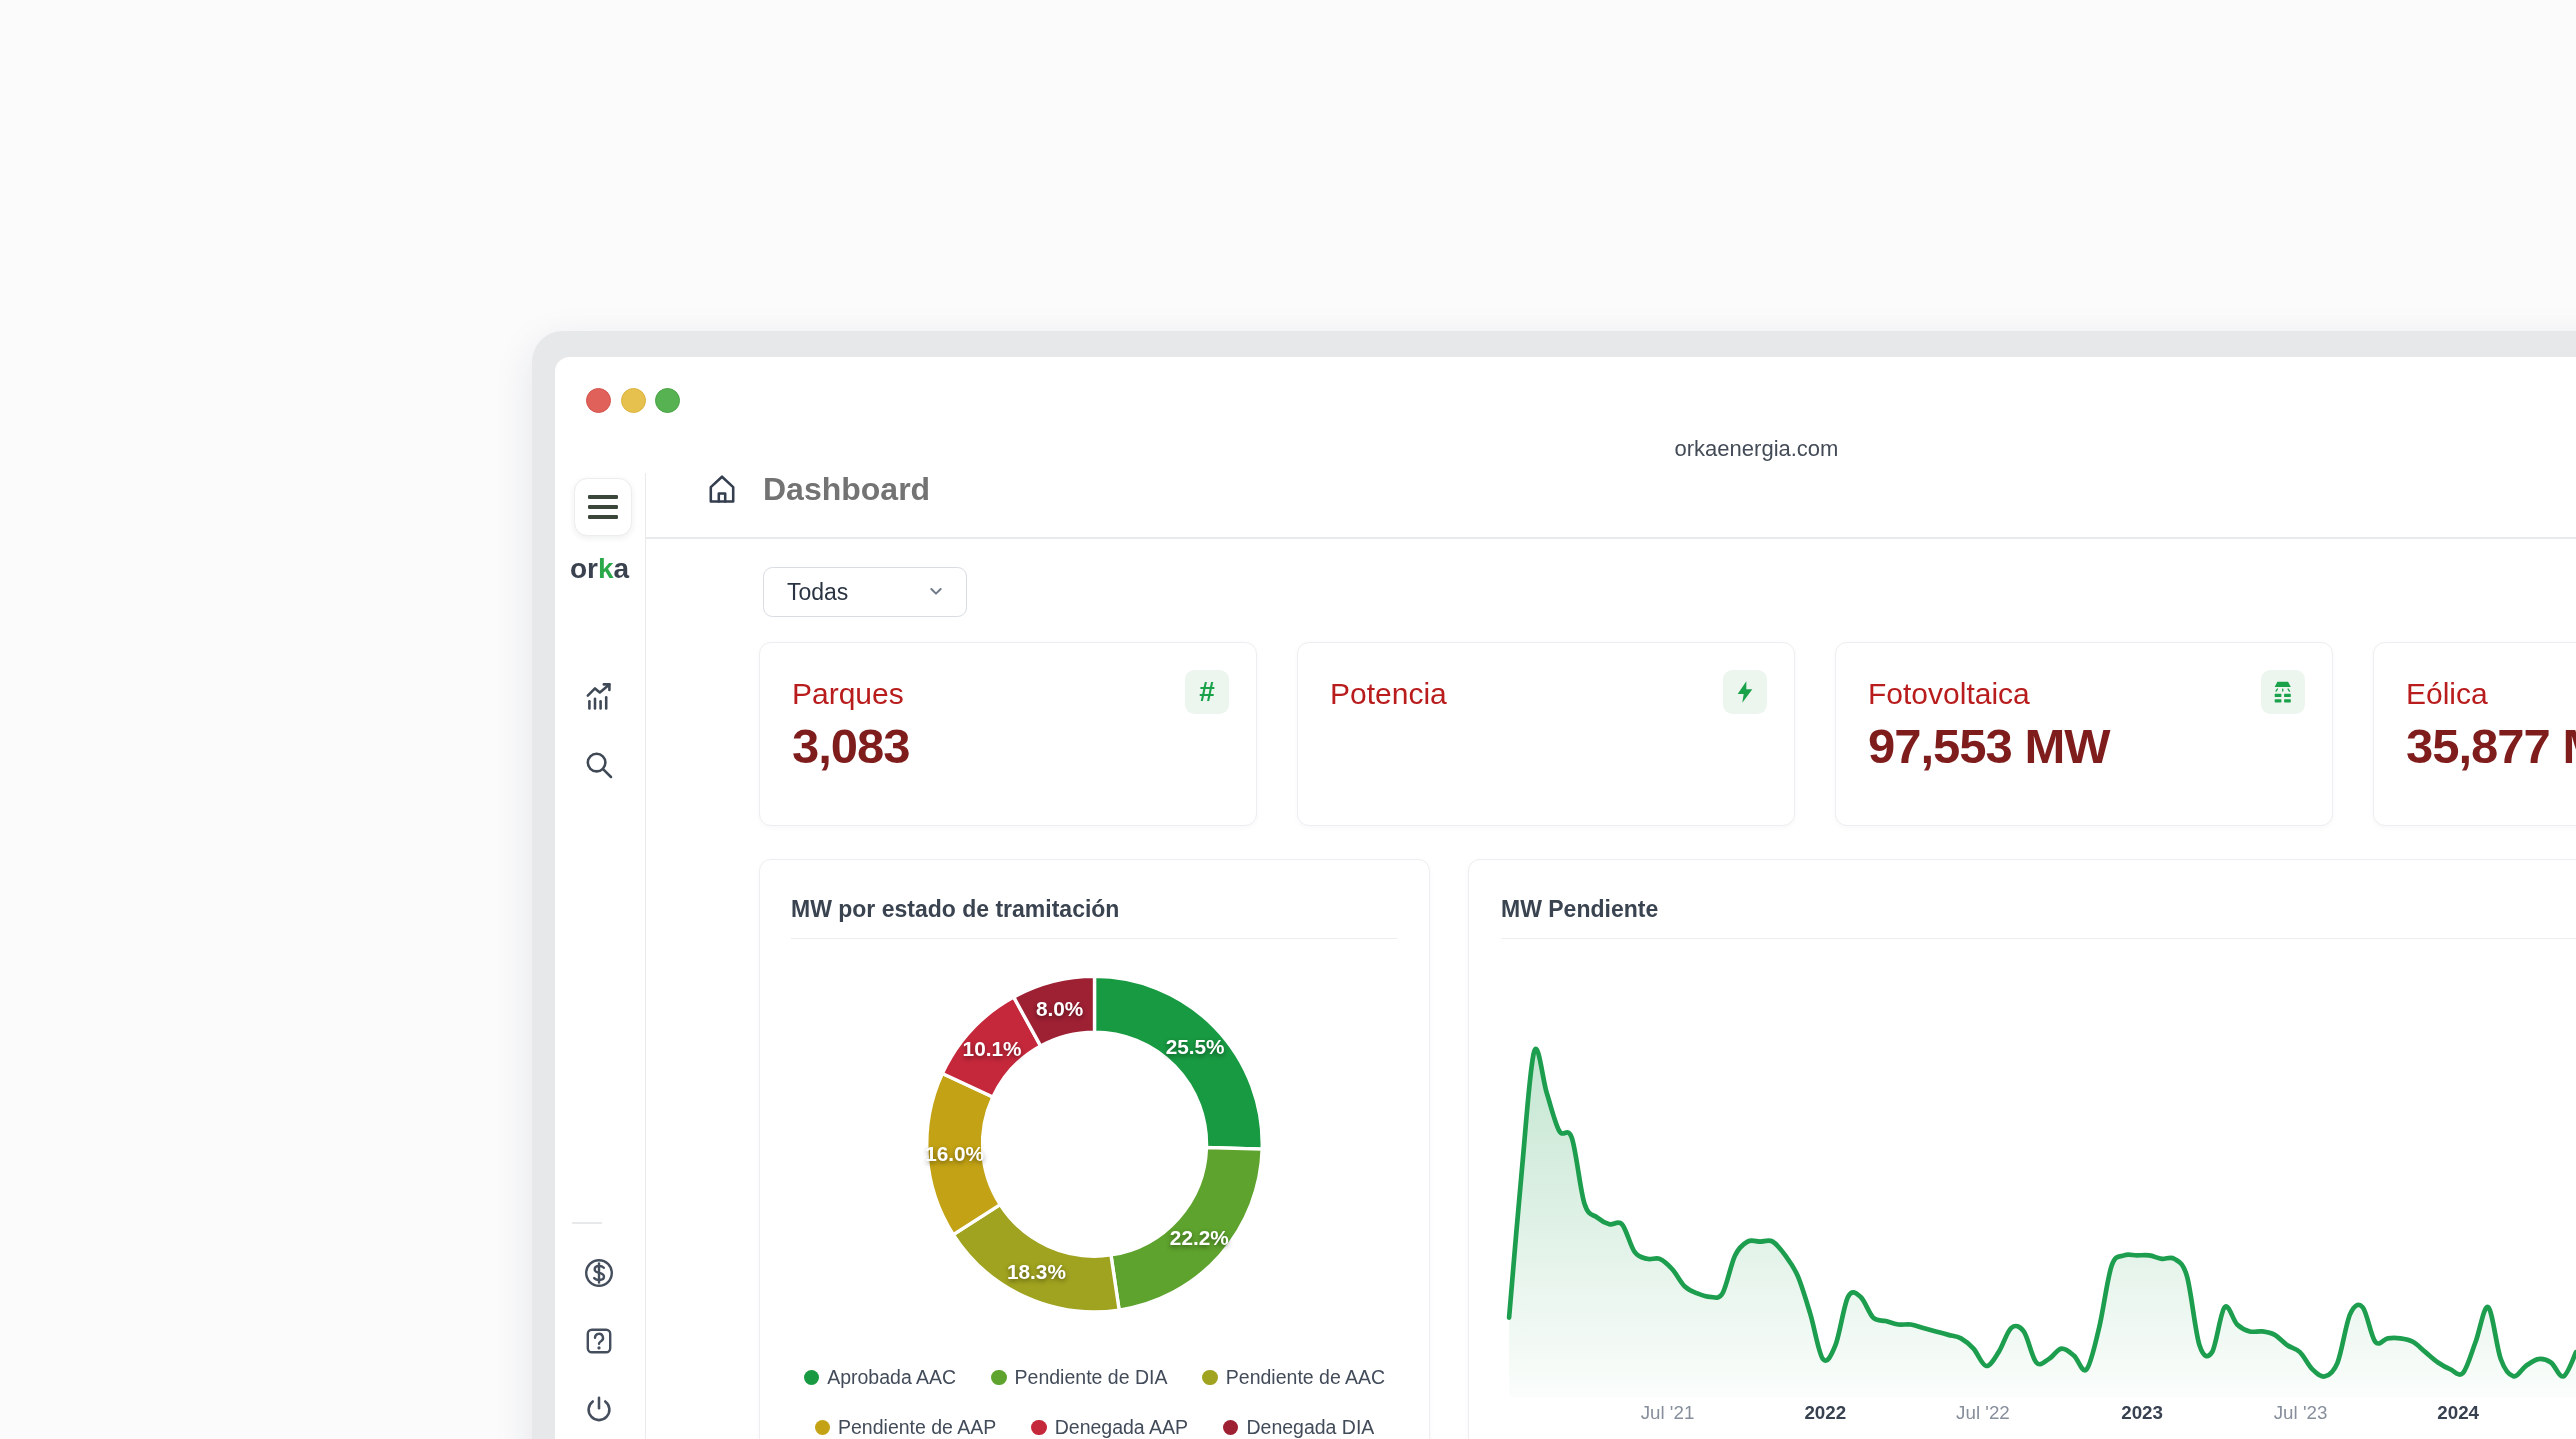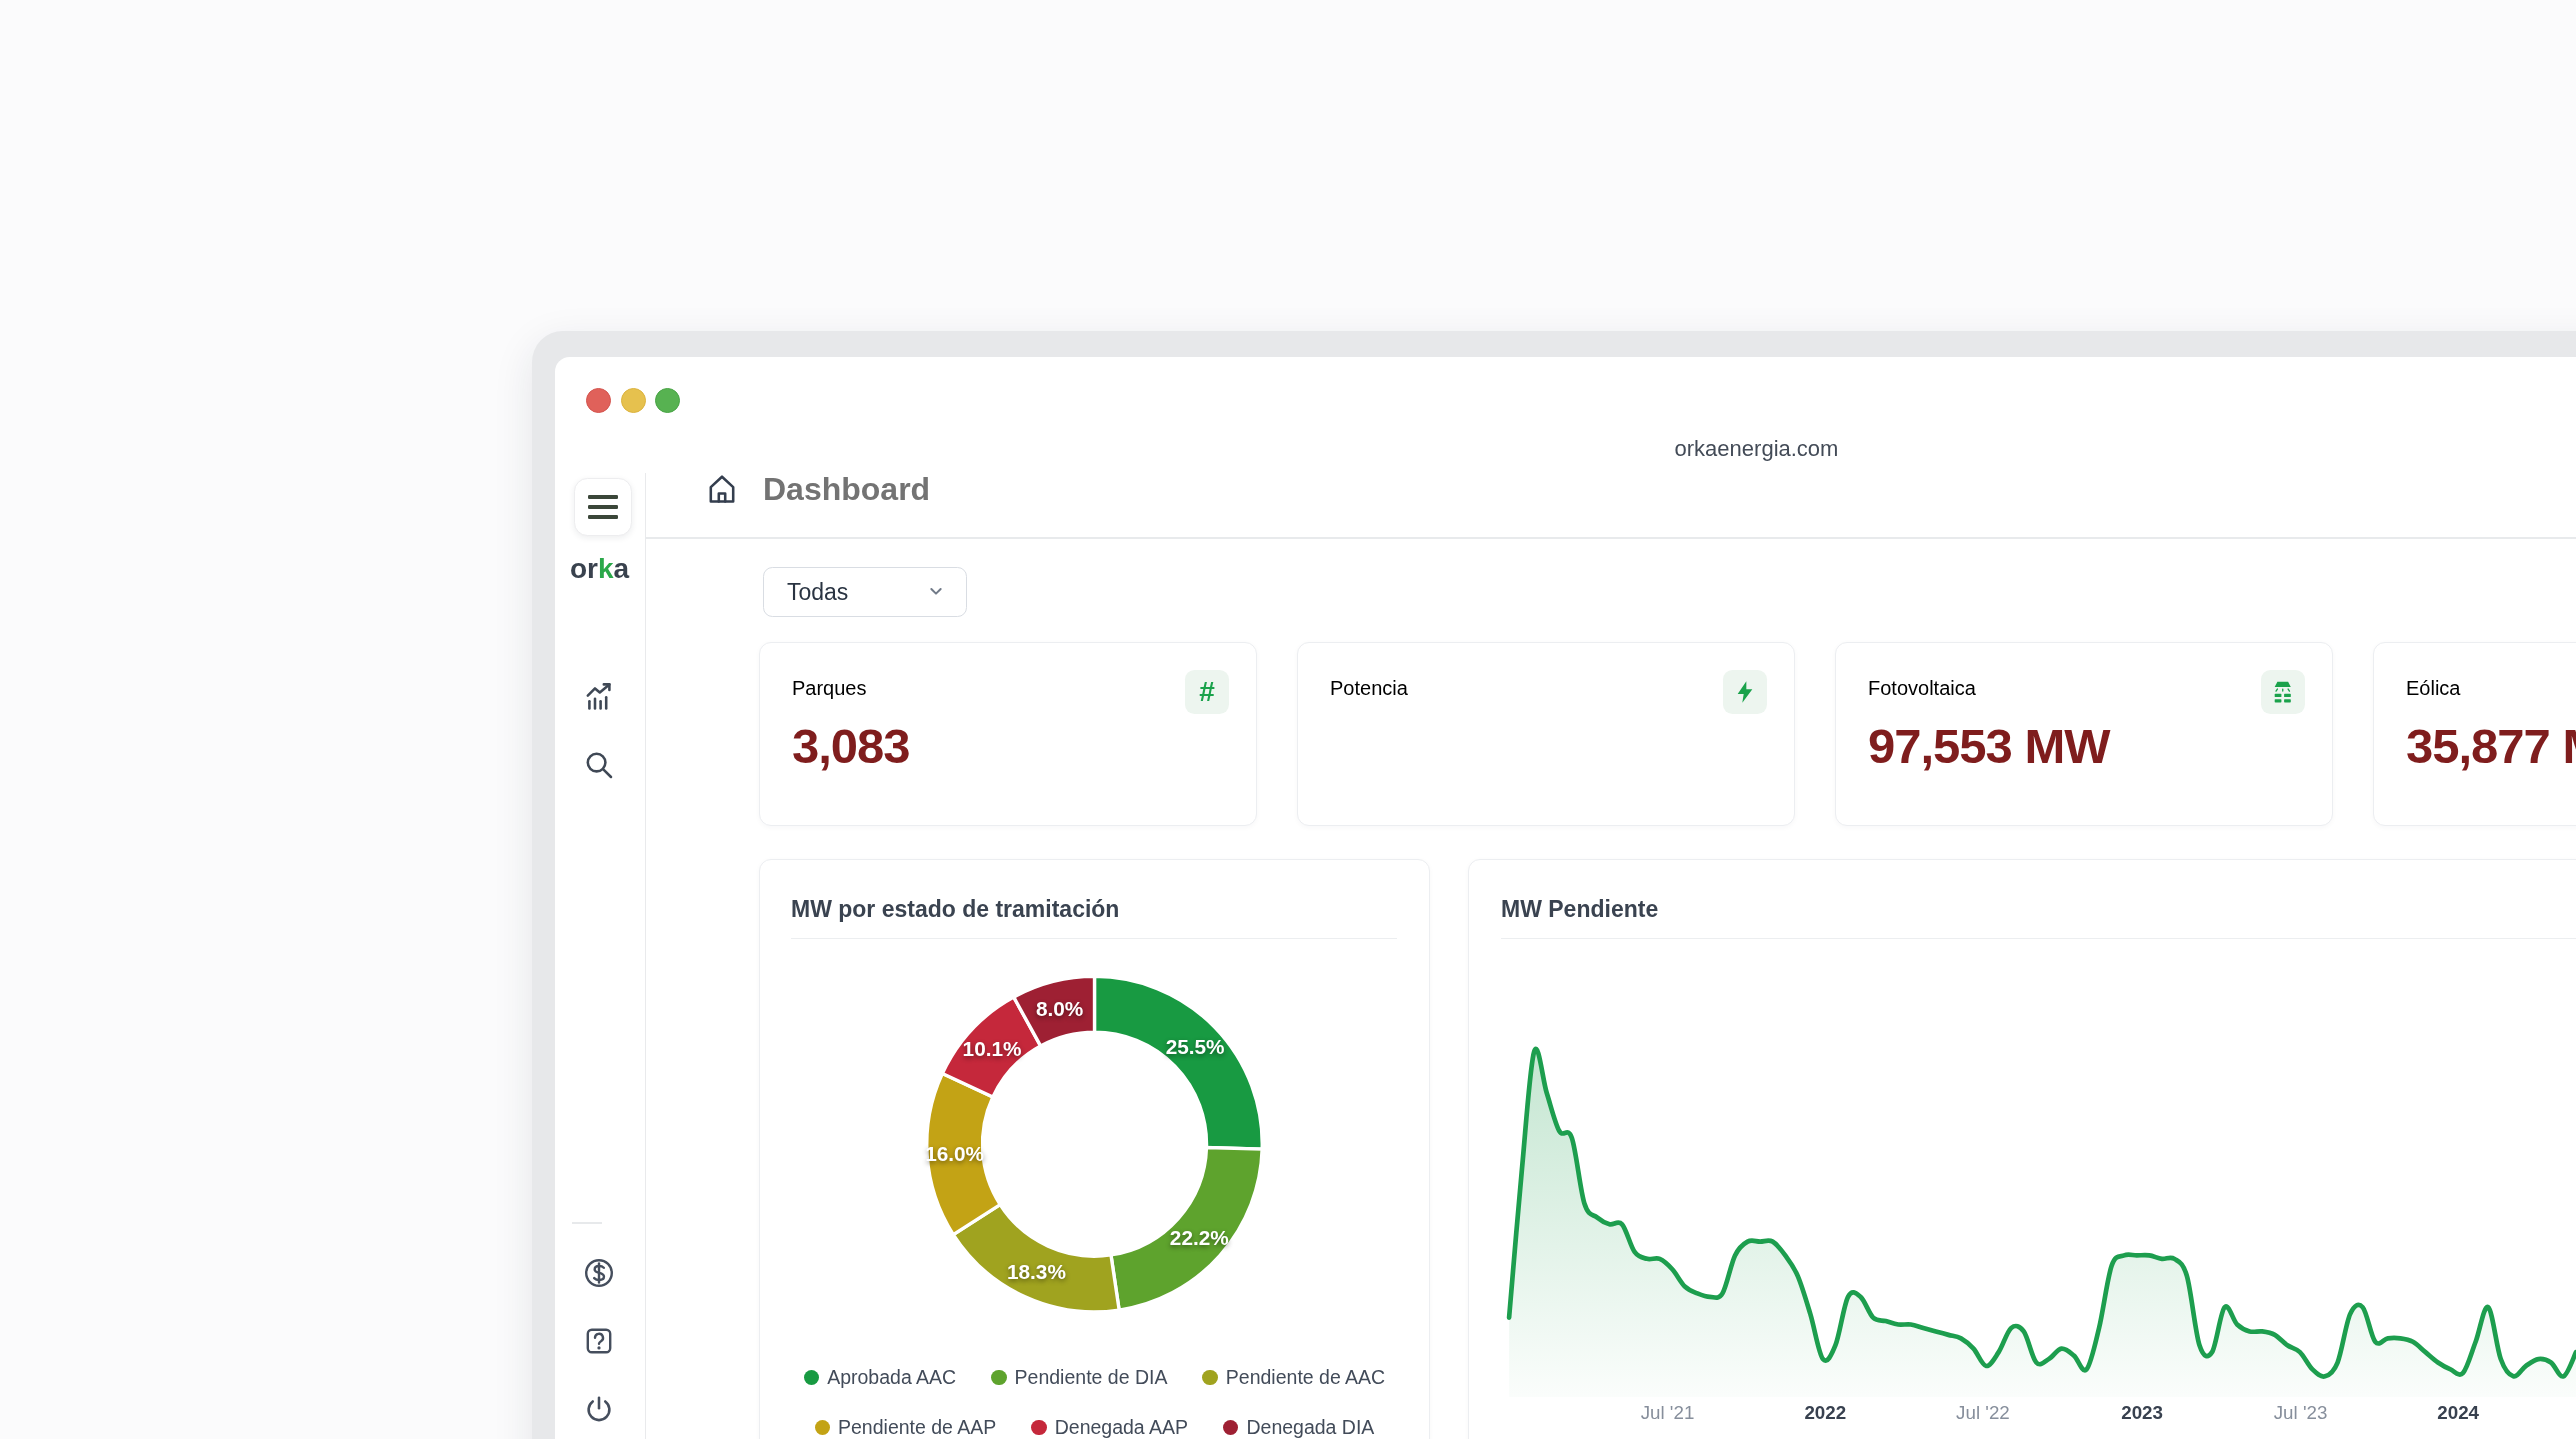--- a/index.html
+++ b/index.html
@@ -56,21 +56,21 @@
     display:flex;align-items:center;cursor:pointer;
   }
   .select .val{margin-left:23px;font-size:23px;color:#2a3442;flex:1;}
   .select .chev{margin-right:20px;}
   
   .kpi{
     top:642px;width:498px;height:184px;background:#fff;
     border:1.3px solid #eceef1;border-radius:12px;box-sizing:border-box;
     box-shadow:0 1.3px 5.4px rgba(25,35,55,.03);
   }
-  .kpi .lbl{position:absolute;left:32px;top:34px;font-size:20px;color:#000000;}
+  .kpi .lbl{position:absolute;left:32px;top:34px;font-size:30px;color:#b91c1c;}
   .kpi .val{position:absolute;left:32px;top:75px;font-size:49px;font-weight:bold;color:#7f1d1d;letter-spacing:-1px;white-space:nowrap;}
   .kpi .icsq{
     position:absolute;right:27px;top:27px;width:44px;height:44px;border-radius:9.4px;
     background:#edf5ef;display:flex;align-items:center;justify-content:center;
   }
   .kpi .icsq .hash{font-size:28px;font-weight:bold;color:#1aa24b;}
   
   .ccard{
     top:859px;background:#fff;border:1.3px solid #eceef1;border-radius:12px;box-sizing:border-box;
     box-shadow:0 1.3px 5.4px rgba(25,35,55,.03);

